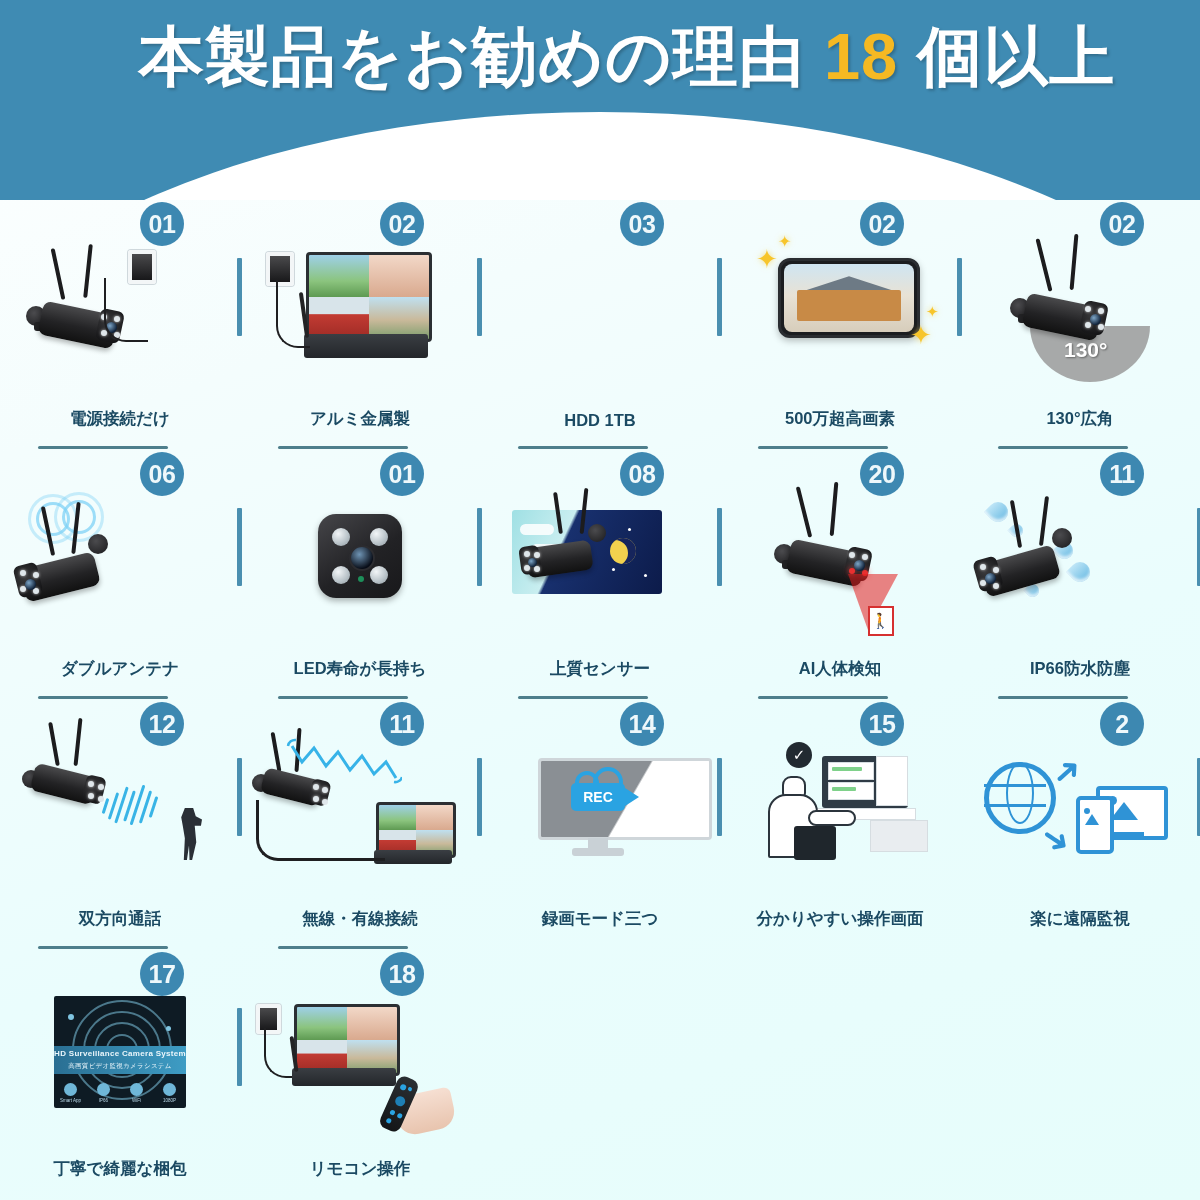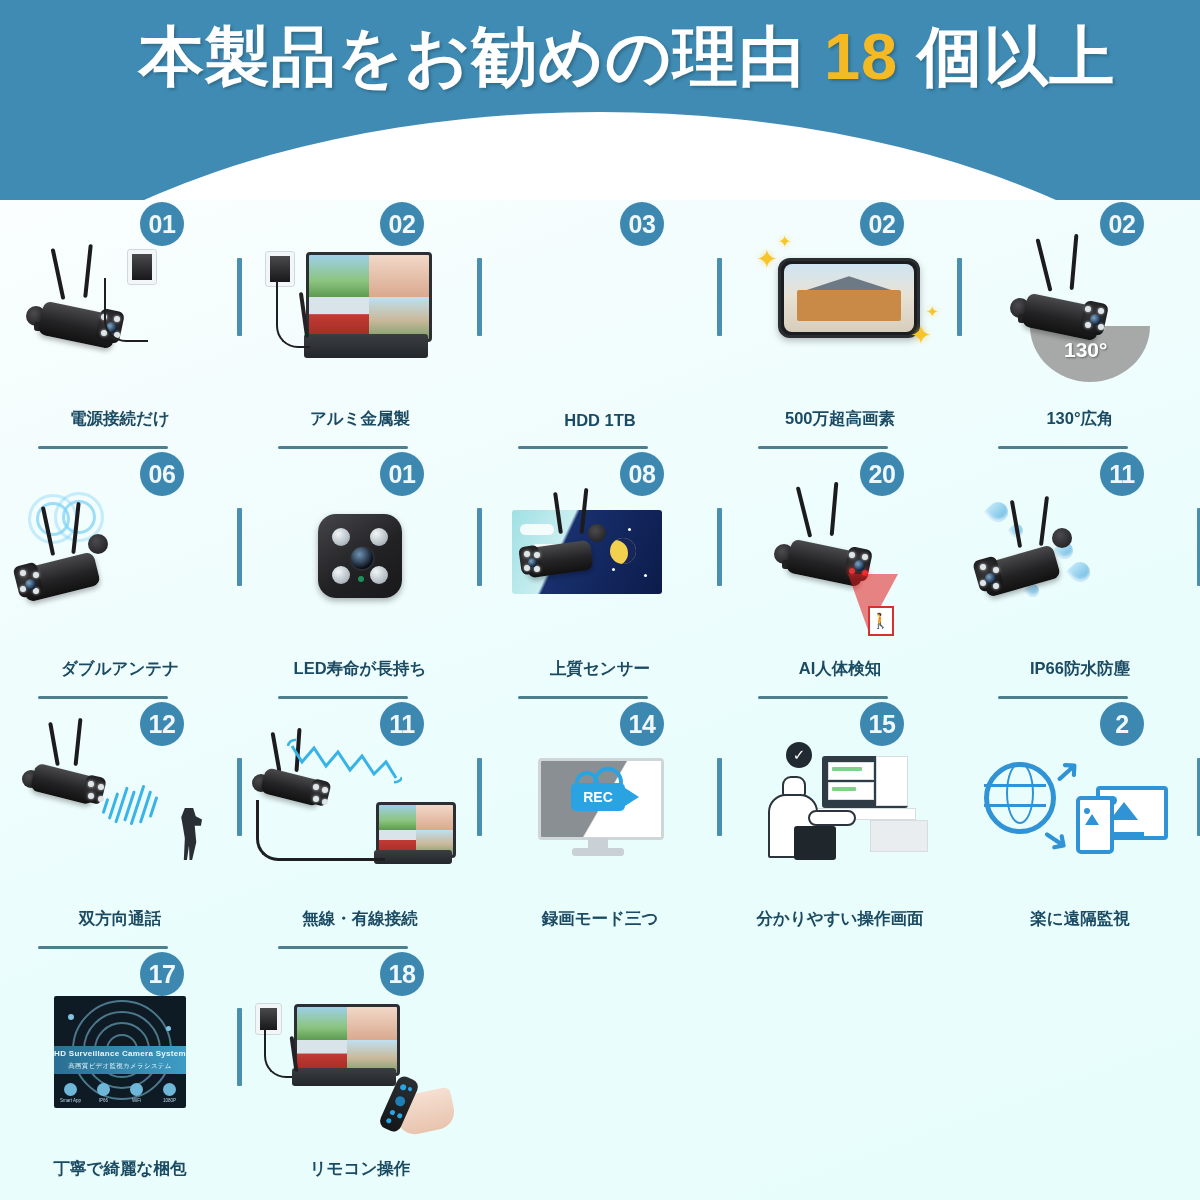--- a/index.html
+++ b/index.html
@@ -276,21 +276,21 @@
     position:absolute;width:26px;height:52px;background:#2a2f36;
     clip-path:polygon(34% 0,66% 0,76% 16%,100% 22%,96% 34%,72% 34%,78% 66%,62% 100%,52% 100%,50% 72%,42% 100%,30% 100%,34% 58%,26% 34%,20% 18%);
   }
 
   
   .zig{position:absolute;}
 
   
   .recmon{
     position:absolute;width:120px;height:76px;border-radius:4px;
-    background:#ffffff;border:3px solid #cfd6da;overflow:hidden;
+    background:#ffffff;border:3px solid #cfd6da;overflow:hidden;padding-left:48px;
   }
   .recmon .inner{
     position:absolute;inset:0;background:linear-gradient(120deg,#8a8f94 0%,#8a8f94 52%,#ffffff 53%,#ffffff 100%);
   }
   .reccam{
     position:absolute;left:30px;top:22px;width:54px;height:28px;
     background:#2aa3e2;border-radius:5px;color:#fff;font-size:14px;font-weight:bold;
     display:flex;align-items:center;justify-content:center;
   }
   .reccam::after{

